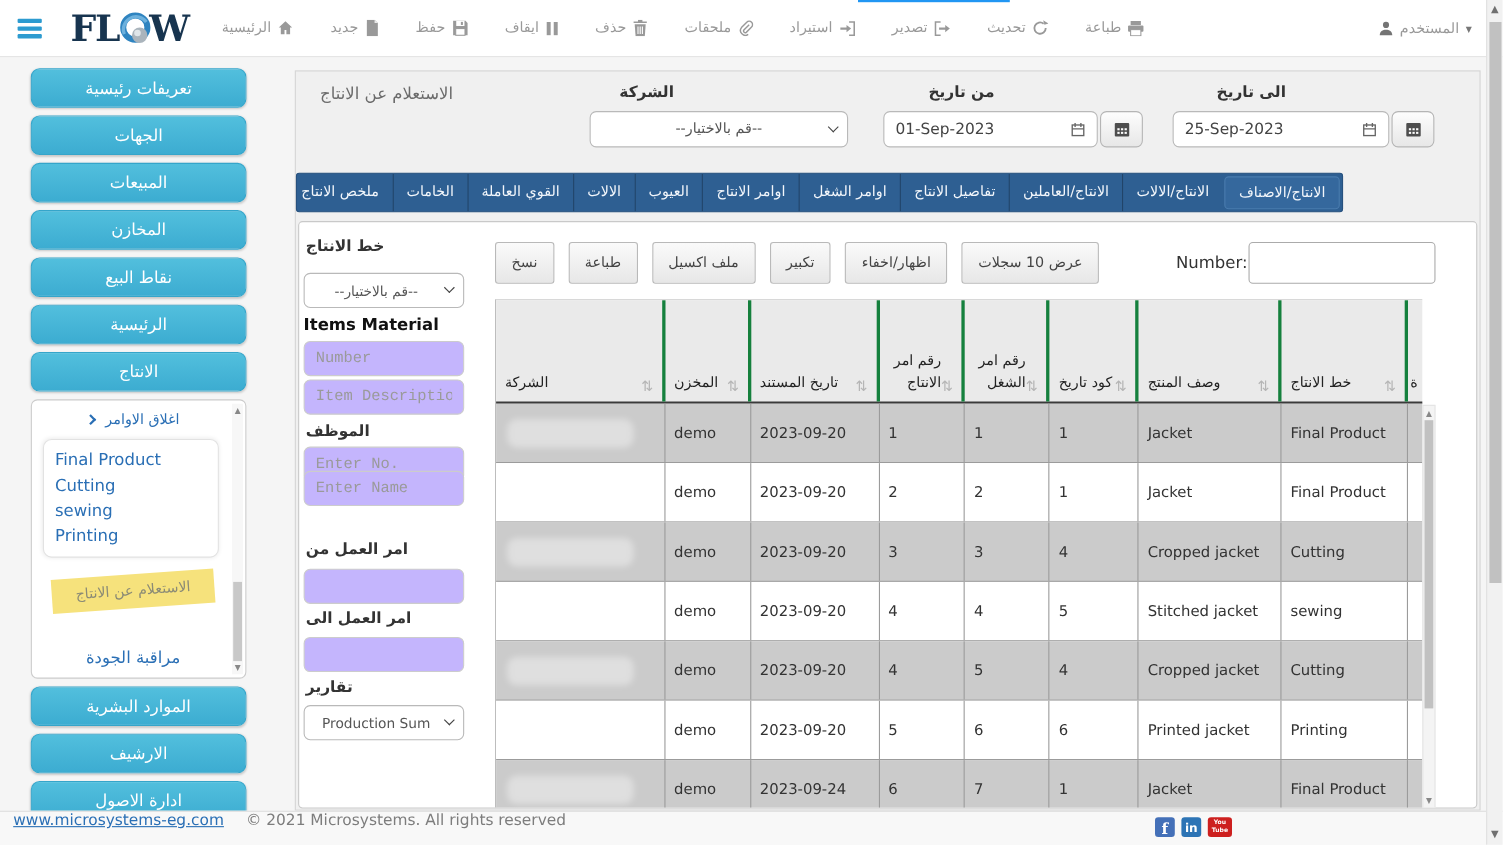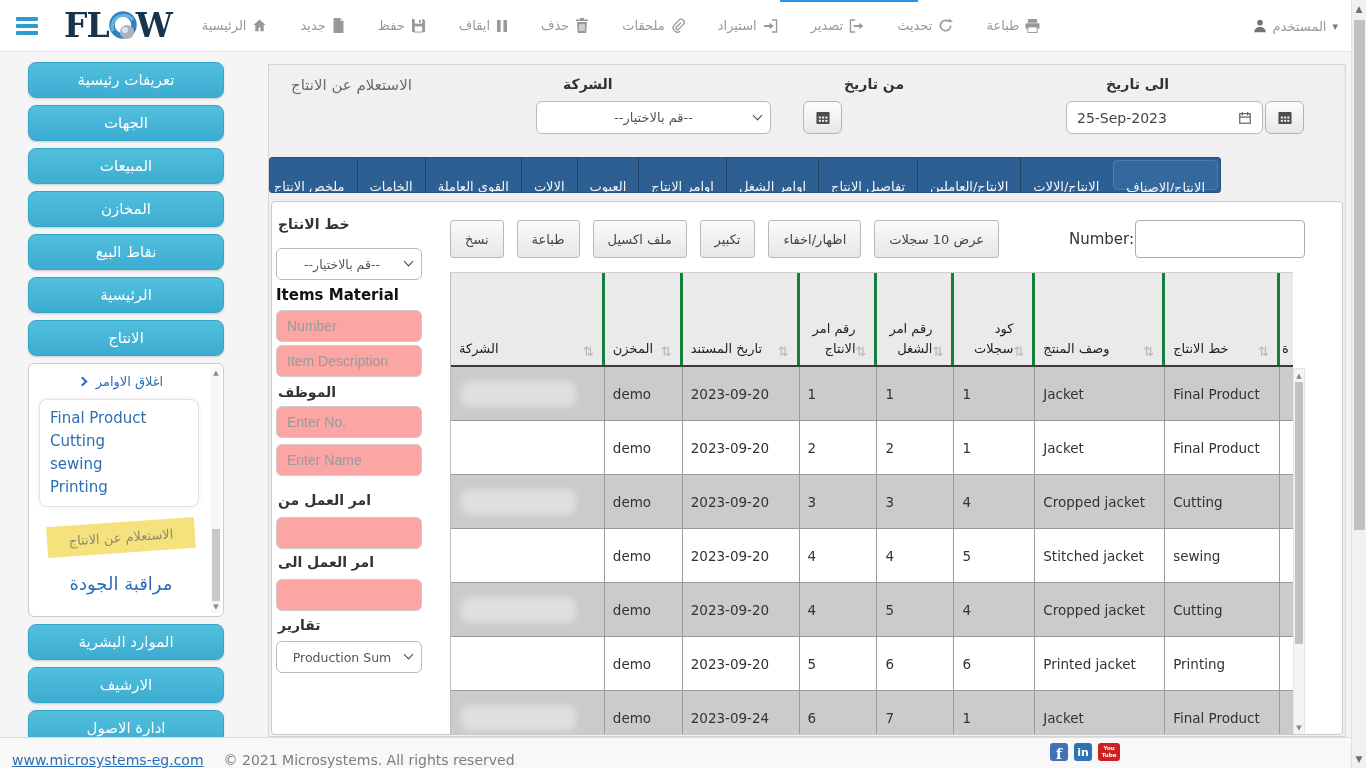--- a/index.html
+++ b/index.html
@@ -32,21 +32,21 @@
            position:relative;padding:8px 16px 0 6px;overflow:hidden}
   .close-orders{display:flex;align-items:center;justify-content:center;gap:10px;
                 color:#2a6fb5;font-size:13px;margin:2px 0 10px;cursor:pointer}
   .chev{width:7px;height:7px;border-top:2.5px solid #2a6fb5;border-right:2.5px solid #2a6fb5;
         transform:rotate(45deg);display:inline-block}
   .lines-card{width:160px;margin-left:4px;background:#fff;border:1px solid #e2e2e2;border-radius:8px;
               box-shadow:0 0 4px rgba(0,0,0,.08);padding:7px 10px}
   .line-link{display:block;color:#2a6fb5;font-size:15px;line-height:23px;cursor:pointer;text-decoration:none}
   .active-item{width:148px;margin:15px auto 0;background:#f6e27c;color:#8b8b76;font-size:13px;
                text-align:center;padding:8px 2px;transform:rotate(-4deg);cursor:pointer}
-  .quality{color:#2a6fb5;font-size:18px;text-align:center;margin-top:20px;cursor:pointer}
+  .quality{color:#2a6fb5;font-size:15px;text-align:center;margin-top:36px;cursor:pointer}
   .sub-scroll{position:absolute;right:2px;top:3px;bottom:3px;width:10px;background:#f7f7f7}
   .sub-scroll .thumb{position:absolute;left:1px;width:8px;top:162px;height:72px;background:#c8c8c8}
   .scroll-arrow{position:absolute;left:0;width:100%;text-align:center;font-size:7px;color:#888;line-height:10px}
 
   
   .main{position:absolute;left:268px;top:64px;width:1078px;height:673px;background:#f0f0f0;
         border:1px solid #d5d5d5}
   .page-title{position:absolute;left:22px;top:11px;font-size:15px;color:#6b6b6b}
   .h-label{position:absolute;font-weight:bold;font-size:14px;color:#333}
   .sel{background:#fff;border:1px solid #b9b9b9;border-radius:6px;position:relative;
@@ -57,31 +57,31 @@
   .date-group{position:absolute;top:36px;display:flex;gap:2px;height:33px}
   .dinput{background:#fff;border:1px solid #b9b9b9;border-radius:6px;display:flex;align-items:center;
           padding:0 10px;font-size:14px;color:#444}
   .dinput .dval{flex:1}
   .dbtn{width:39px;border:1px solid #b5b5b5;border-radius:6px;background:linear-gradient(#fdfdfd,#e7e7e7);
         display:flex;align-items:center;justify-content:center;cursor:pointer}
 
   
   .tabbar{position:absolute;left:0;top:92px;width:952px;height:36px;background:#2e5f92;
           border:1px solid #27517e;border-radius:3px;display:flex;direction:rtl;overflow:hidden}
-  .tab{color:#f2f6fb;font-size:13px;line-height:34px;padding:12px 12px;white-space:nowrap;
+  .tab{color:#f2f6fb;font-size:13px;line-height:34px;padding:0 12px;white-space:nowrap;
        border-left:1px solid rgba(0,0,0,.28);cursor:pointer;flex-shrink:0}
   .tabbar div.tab:first-of-type{background:#35689d;border:1px solid #4a7cae;border-radius:4px;
        margin:2px 2px;line-height:29px}
 
   
   .card{position:absolute;left:2px;top:136px;width:1072px;height:534px;background:#fff;
         border:1px solid #c9c9c9;border-radius:4px;overflow:hidden}
   .f-label{position:absolute;font-weight:bold;font-size:14px;color:#333;white-space:nowrap}
   .f-input{position:absolute;width:146px;height:32px;border:1px solid #ccc;border-radius:6px;
-           padding:0 10px;font-size:14px;color:#555;font-family:Liberation Sans, sans-serif;background:#fca5a5}
+           padding:0 10px;font-size:14px;color:#555;font-family:Liberation Mono, monospace;background:#c4b5fd}
   .f-input::placeholder{color:#9a9a9a}
   .f-select{position:absolute;width:146px;height:32px}
   .f-select .sval{width:100%;text-align:center;padding-right:14px;font-size:12.5px}
 
   
   .btnrow{position:absolute;left:178px;top:18px;display:flex;gap:13px}
   .gbtn{height:38px;padding:0 14px;font-size:13px;color:#444;background:linear-gradient(#fafafa,#e7e7e7);
         border:1px solid #b9b9b9;border-radius:3px;display:flex;align-items:center;cursor:pointer;
         white-space:nowrap;font-family:"DejaVu Sans",sans-serif}
   .search-label{position:absolute;left:797px;top:28px;font-size:15px;color:#333}
@@ -107,21 +107,21 @@
   .col-5{width:81px}.col-6{width:130px}.col-7{width:115px}
   .col-8{width:13px;border-right:none;padding-left:2px}
 
   
   .tv-scroll{position:absolute;left:1021px;top:166px;width:12px;height:368px;background:#f4f4f4;
              border:1px solid #e4e4e4}
   .tv-scroll .thumb{position:absolute;left:1px;width:8px;top:13px;height:262px;background:#c1c1c1}
 
   
   .footer{position:absolute;left:0;top:737px;width:1366px;height:31px;background:#f8f8f8;
-          border-top:1px solid #ddd;display:flex;align-items:flex-end;padding-left:12px;
+          border-top:1px solid #ddd;display:flex;align-items:flex-start;padding-left:12px;
           font-size:14px;z-index:4}
   .site-link{color:#2a6fb5;text-decoration:underline;cursor:pointer}
   .copyright{color:#7d7d7d;margin-left:20px}
   .social{position:absolute;left:1050px;top:5px;display:flex;gap:6px}
   .soc{width:18px;height:18px;border-radius:3px;color:#fff;display:flex;align-items:center;
        justify-content:center;cursor:pointer}
   .soc-fb{background:#4470b8;font-family:"DejaVu Serif",serif;font-weight:bold;font-size:14px;
           align-items:flex-end;line-height:.9;overflow:hidden}
   .soc-in{background:#2d74b5;font-weight:bold;font-size:11px}
   .soc-yt{background:#cd201f;width:22px;flex-direction:column;font-size:5.5px;font-weight:bold;line-height:1.2}
@@ -324,20 +324,29 @@
   <div class="page-title">الاستعلام عن الانتاج</div>
 
   <div class="h-label" style="left:294px;top:11px">الشركة</div>
   <div class="sel company-select">
     <span>--قم بالاختيار--</span>
     <span class="caret2"></span>
   </div>
 
   <div class="h-label" style="left:575px;top:11px">من تاريخ</div>
   <div class="date-group" style="left:534px">
+    <div class="dinput" style="width:195px">
+      <span class="dval">01-Sep-2023</span>
+      <span class="tb-ico">
+          <svg width="14" height="14" viewBox="0 0 16 16">
+            <rect x="2" y="3" width="12" height="11" fill="none" stroke="#555" stroke-width="1.4"></rect>
+            <path stroke="#555" stroke-width="1.4" d="M5 1v4M11 1v4M2 7h12"></path>
+          </svg>
+        </span>
+    </div>
     <div class="dbtn">
       <span class="tb-ico">
           <svg width="16" height="15" viewBox="0 0 16 16">
             <rect x="1" y="2" width="14" height="13" rx="1" fill="#3d3d3d"></rect>
             <g fill="#fff">
               <rect x="3.5" y="7" width="2.2" height="2"></rect>
               <rect x="7" y="7" width="2.2" height="2"></rect>
               <rect x="10.5" y="7" width="2.2" height="2"></rect>
               <rect x="3.5" y="10.5" width="2.2" height="2"></rect>
               <rect x="7" y="10.5" width="2.2" height="2"></rect>
@@ -406,21 +415,21 @@
     <div class="f-label" style="left:6px;top:14px">خط الانتاج</div>
     <div class="sel f-select" style="left:4px;top:46px">
       <span class="sval">--قم بالاختيار--</span>
       <span class="caret2"></span>
     </div>
     <div class="f-label" style="left:4px;top:84px;font-size:15px;color:#111">Items Material</div>
     <input class="f-input" style="left: 4px; top: 108px;" placeholder="Number">
     <input class="f-input" style="left: 4px; top: 143px;" placeholder="Item Description">
     <div class="f-label" style="left:6px;top:182px">الموظف</div>
     <input class="f-input" style="left: 4px; top: 204px;" placeholder="Enter No.">
-    <input class="f-input" style="left: 4px; top: 242px;" placeholder="Enter Name">
+    <input class="f-input" style="left: 4px; top: 226px;" placeholder="Enter Name">
     <div class="f-label" style="left:6px;top:290px">امر العمل من</div>
     <input class="f-input" style="left: 4px; top: 315px;">
     <div class="f-label" style="left:6px;top:352px">امر العمل الى</div>
     <input class="f-input" style="left: 4px; top: 377px;">
     <div class="f-label" style="left:6px;top:415px">تقارير</div>
     <div class="sel f-select" style="left:4px;top:439px">
       <span class="sval">Production Sum</span>
       <span class="caret2"></span>
     </div>
 
@@ -451,21 +460,21 @@
         </div>
         <div class="th col-3">
           <span class="th-label">رقم امر الانتاج</span>
           <span class="sort-ico">⇅</span>
         </div>
         <div class="th col-4">
           <span class="th-label">رقم امر الشغل</span>
           <span class="sort-ico">⇅</span>
         </div>
         <div class="th col-5">
-          <span class="th-label">كود سجلات</span>
+          <span class="th-label">كود تاريخ</span>
           <span class="sort-ico">⇅</span>
         </div>
         <div class="th col-6">
           <span class="th-label">وصف المنتج</span>
           <span class="sort-ico">⇅</span>
         </div>
         <div class="th col-7">
           <span class="th-label">خط الانتاج</span>
           <span class="sort-ico">⇅</span>
         </div>

